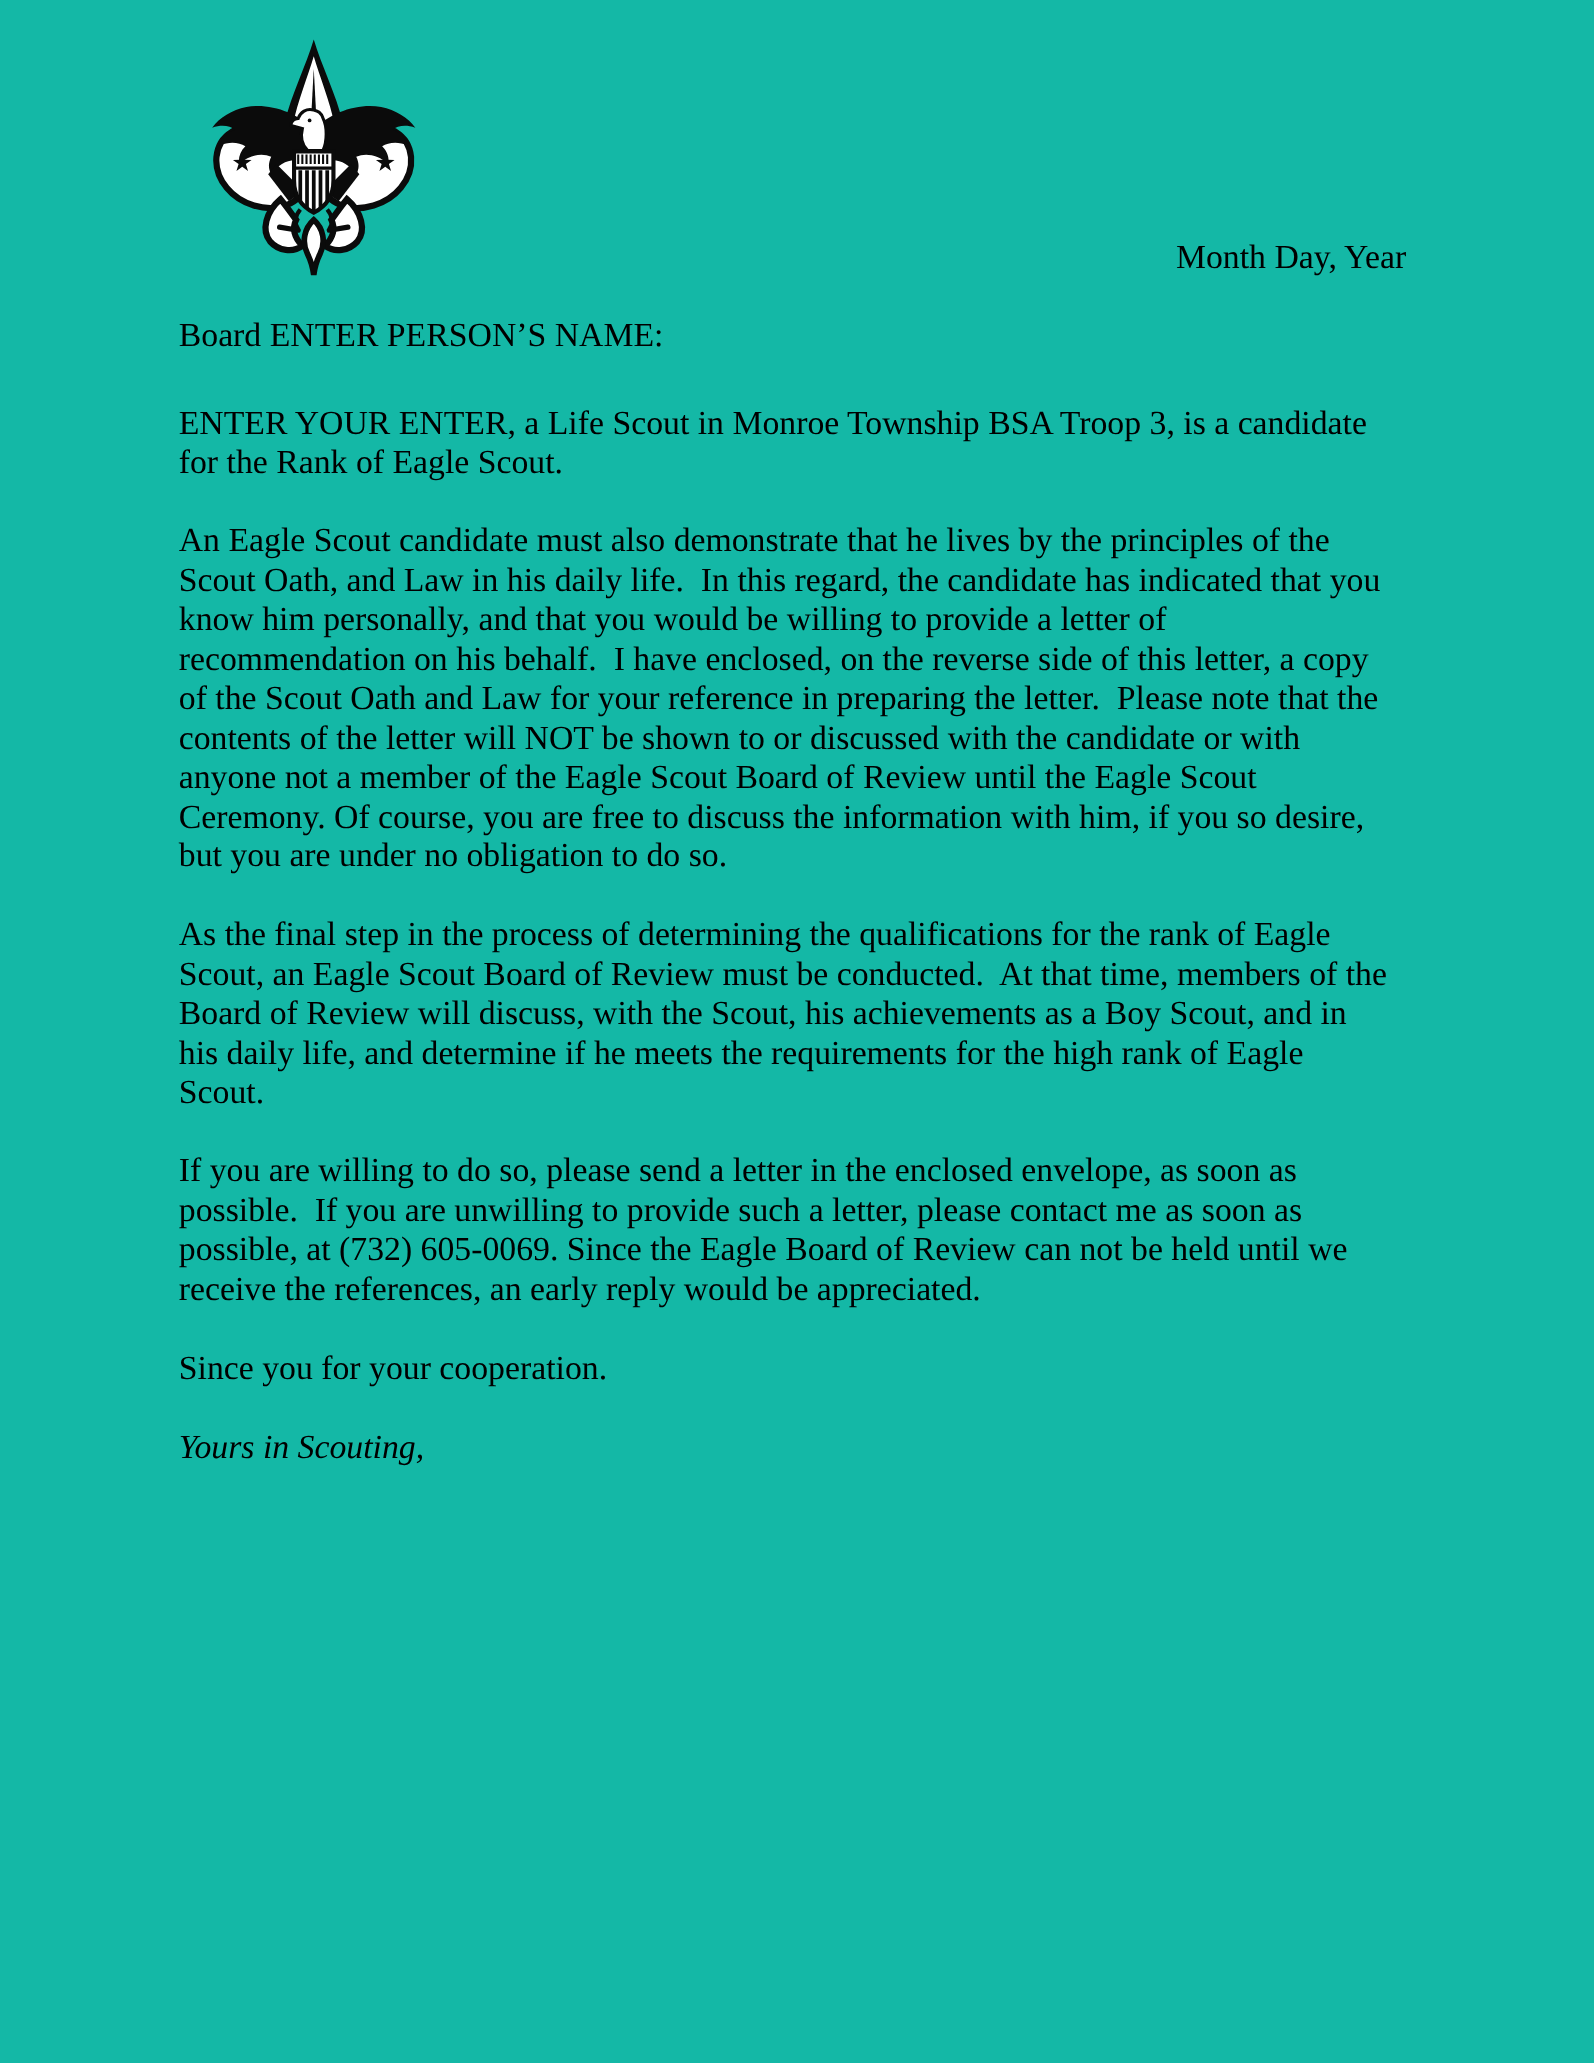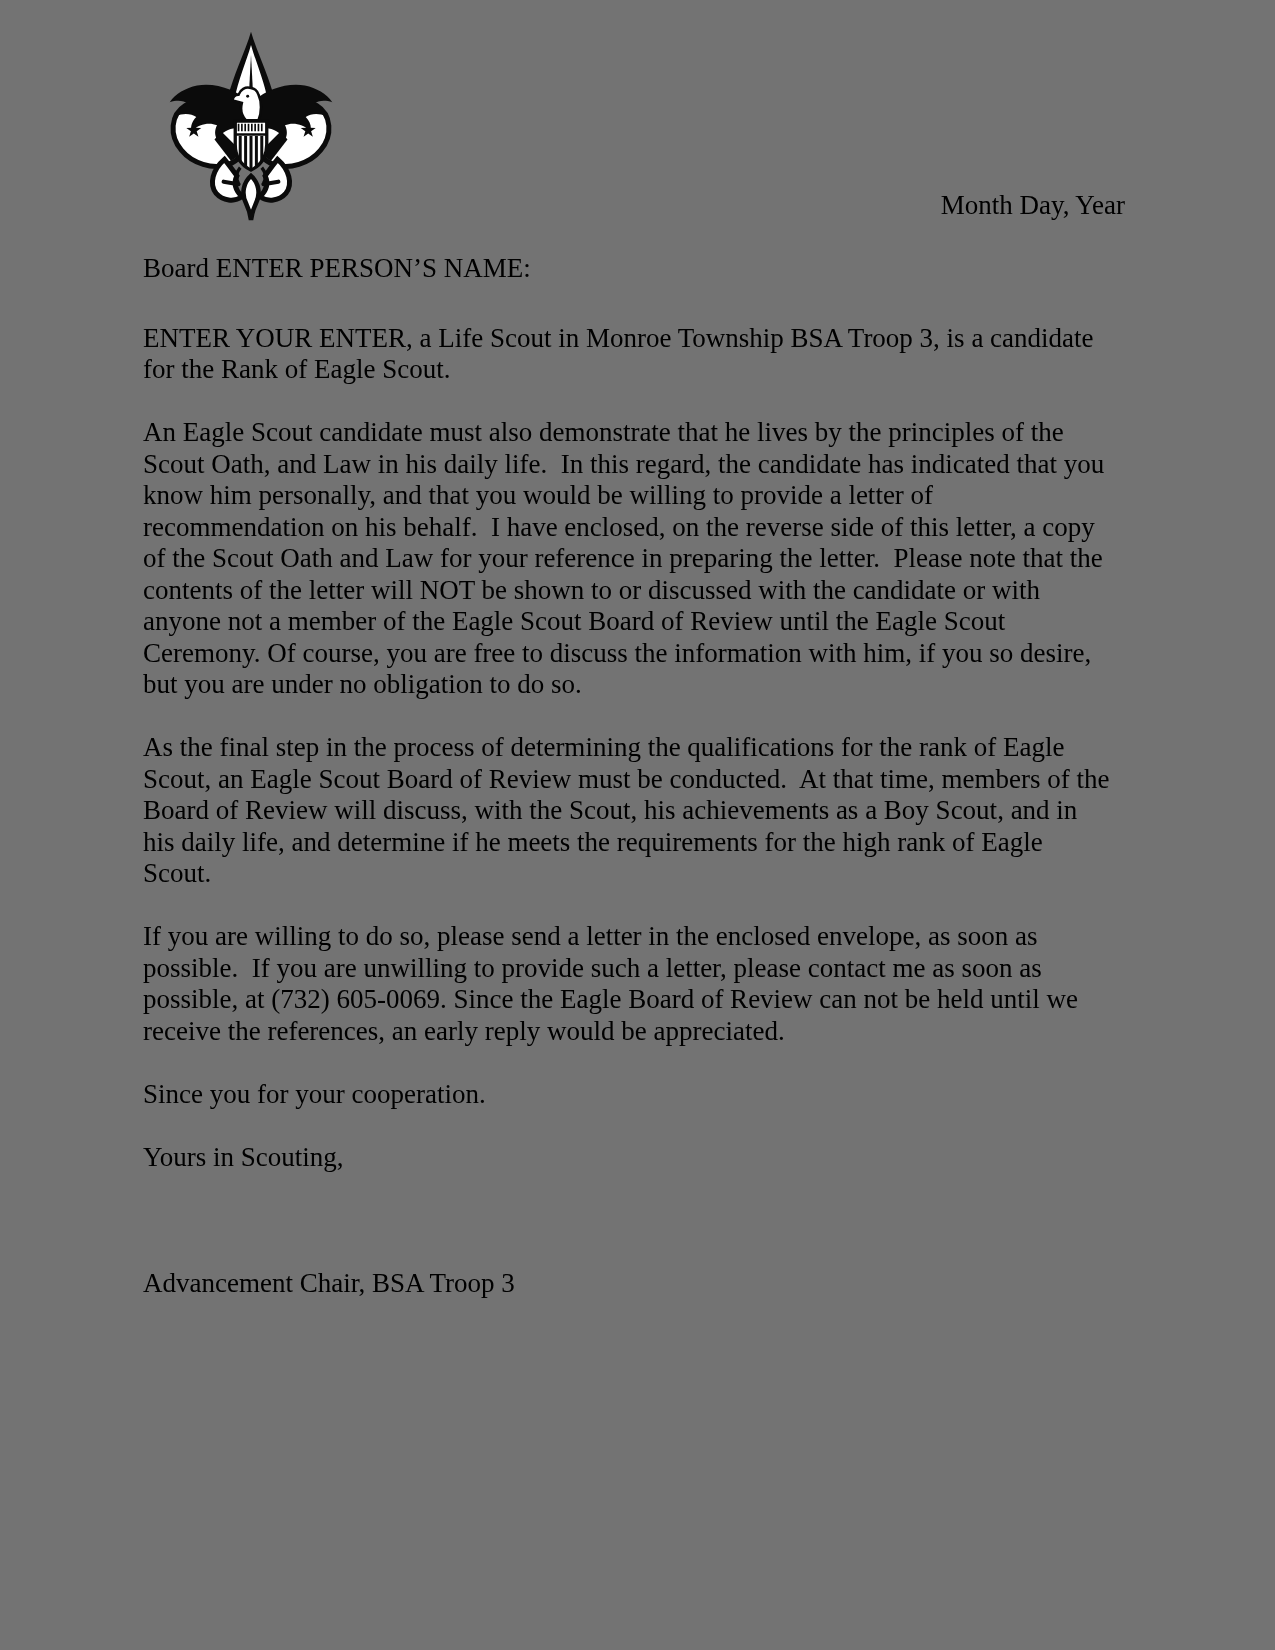--- a/index.html
+++ b/index.html
@@ -1,21 +1,21 @@
 <!DOCTYPE html>
 <html><head>
 <meta charset="utf-8">
 <style>
   html, body { margin: 0; padding: 0; background: #888; }
   .page {
     position: relative;
     width: 1275px;
     height: 1650px;
     margin: 0 auto;
-    background: #737373;
+    background: #14b8a6;
     font-family: "Liberation Serif", "DejaVu Serif", serif;
     color: #000000;
     overflow: hidden;
   }
   .logo {
     position: absolute;
     left: 168px;
     top: 30px;
     width: 166px;
     height: 194px;
@@ -31,21 +31,21 @@
   }
   .content p {
     margin: 0 0 31.5px 0;
     white-space: pre-wrap;
   }
   .date-line {
     text-align: right;
     padding-right: 10px;
   }
   .salutation { margin-bottom: 38px !important; }
-  .sig-indent { margin-left: 580px; }
+  .sig-indent { margin-left: 580px; font-style: italic; }
   .sig-block span { display: block; white-space: pre-wrap; }
 </style>
 </head>
 <body>
 
 <div class="page">
 
   <div class="logo">
     <svg viewBox="0 0 200 234" xmlns="http://www.w3.org/2000/svg">
       <defs>
@@ -140,17 +140,16 @@
 Board of Review will discuss, with the Scout, his achievements as a Boy Scout, and in
 his daily life, and determine if he meets the requirements for the high rank of Eagle
 Scout.</p>
     <p>If you are willing to do so, please send a letter in the enclosed envelope, as soon as
 possible.  If you are unwilling to provide such a letter, please contact me as soon as
 possible, at (732) 605-0069. Since the Eagle Board of Review can not be held until we
 receive the references, an early reply would be appreciated.</p>
     <p>Since you for your cooperation.</p>
     <p class="sig-indent">Yours in Scouting,</p>
     <p class="sig-indent sig-block">
-      <span>Advancement Chair, BSA Troop 3</span>
     </p>
   </div>
 
 </div>
 
 </body></html>

